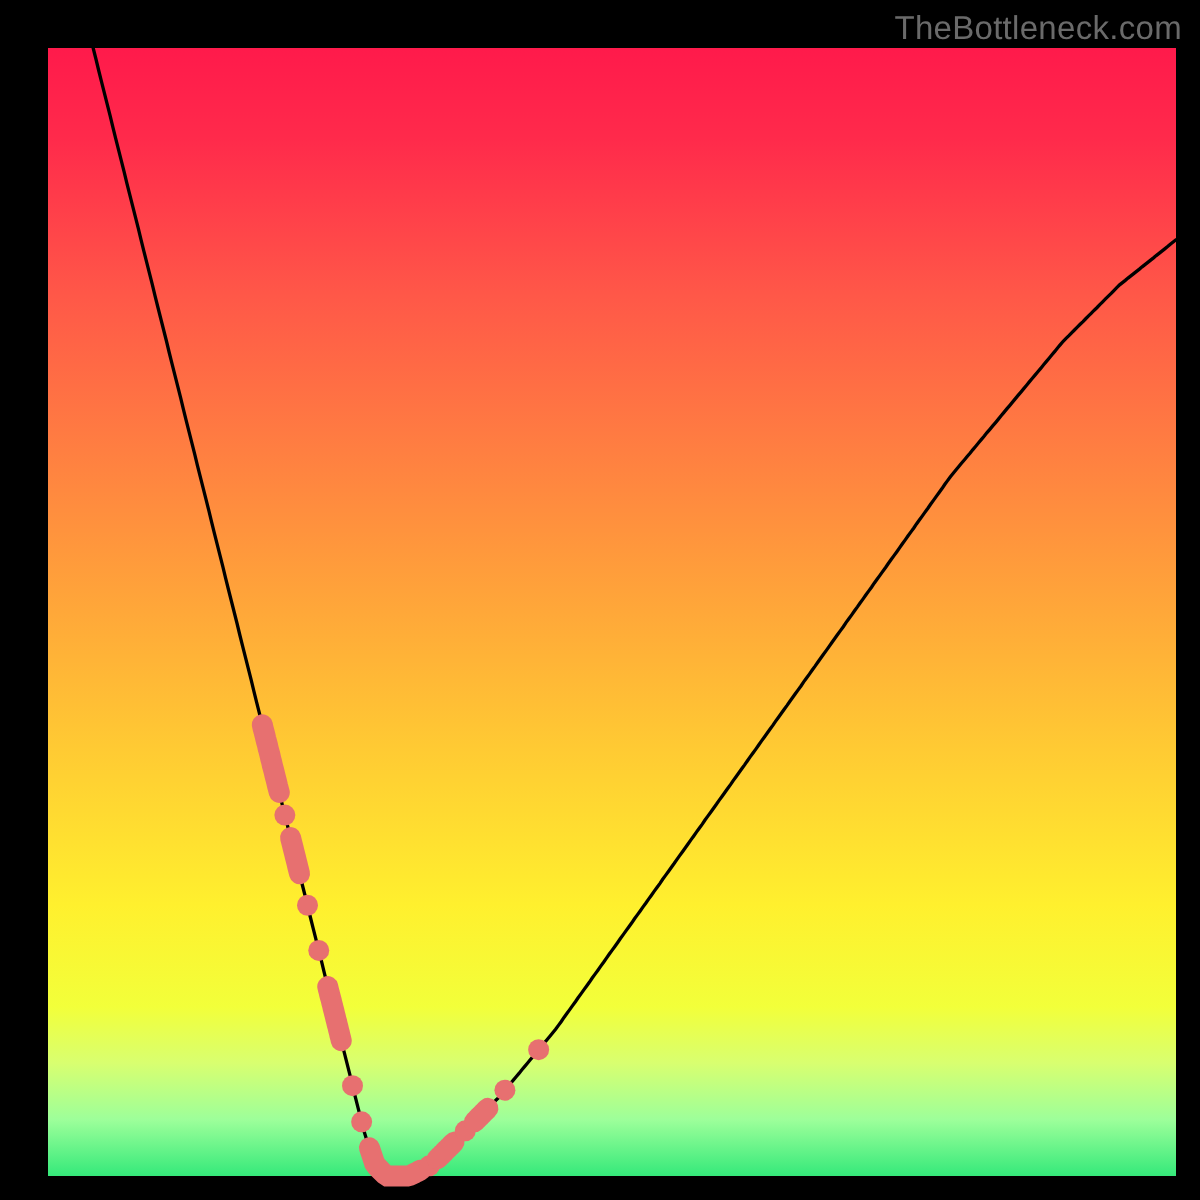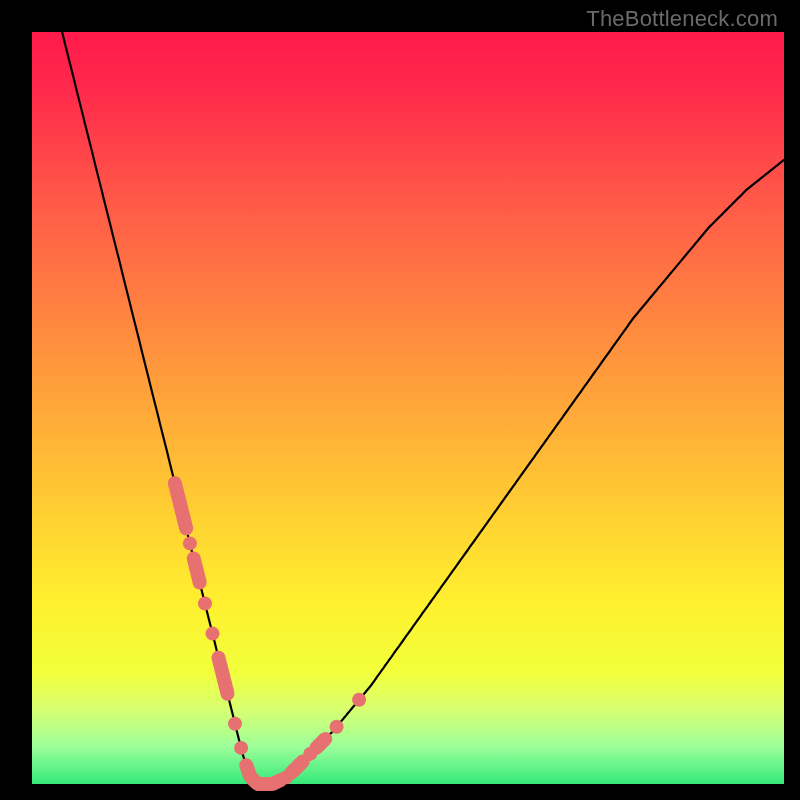--- a/index.html
+++ b/index.html
@@ -36,21 +36,21 @@
       #fff02e 76%,
       #f2ff3a 85%,
       #d8ff70 90%,
       #9dff9a 95%,
       #35e97a 100%
     );
   }
   .watermark {
     position: absolute;
     top: 6px;
-    right: 22px;
+    right: 12px;
     color: #6a6a6a;
     font-size: 22px;
     font-weight: 400;
     letter-spacing: 0.2px;
   }
   svg.curve {
     position: absolute;
     left: 0;
     top: 0;
     width: 752px;

